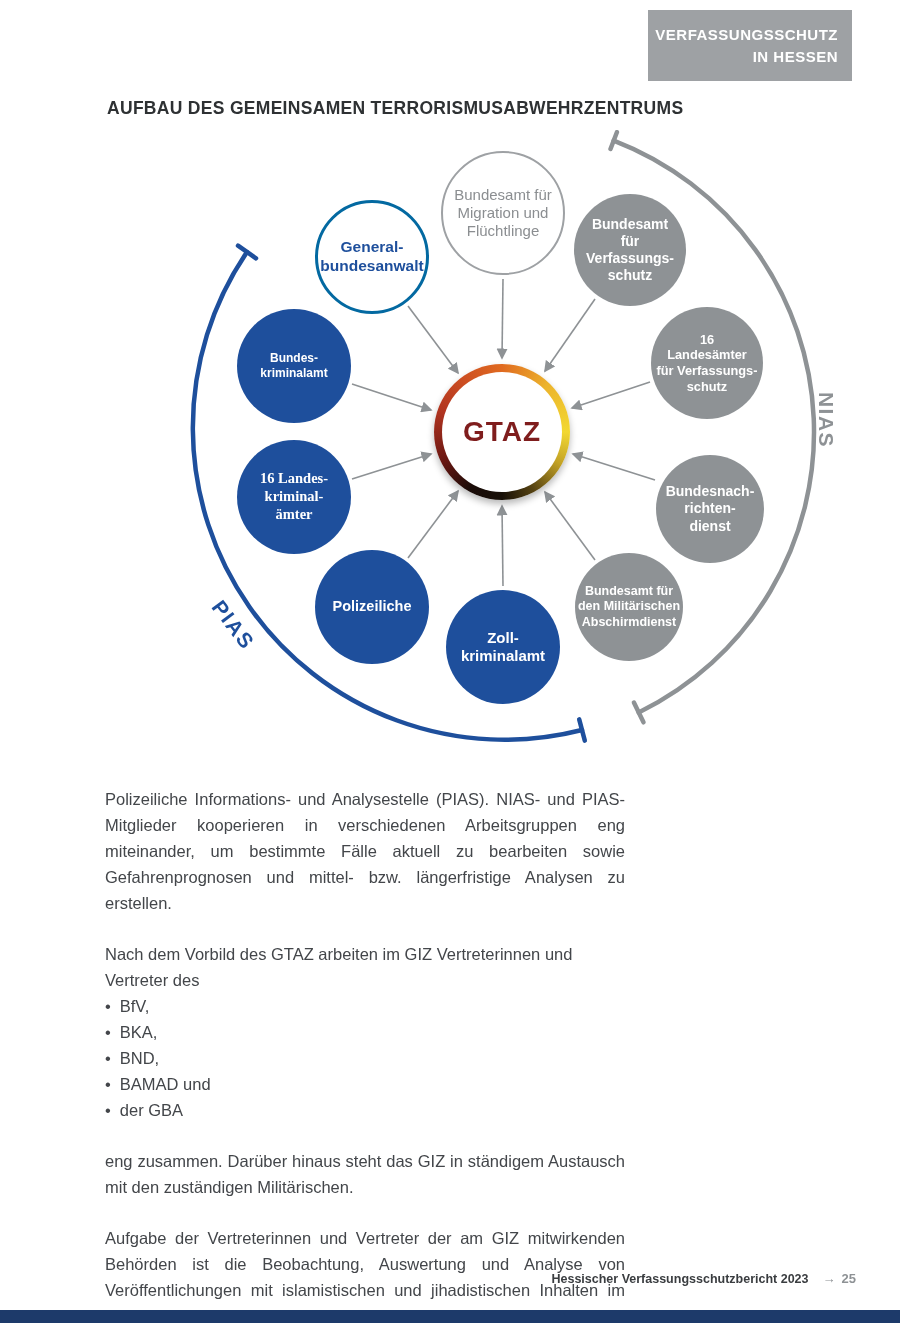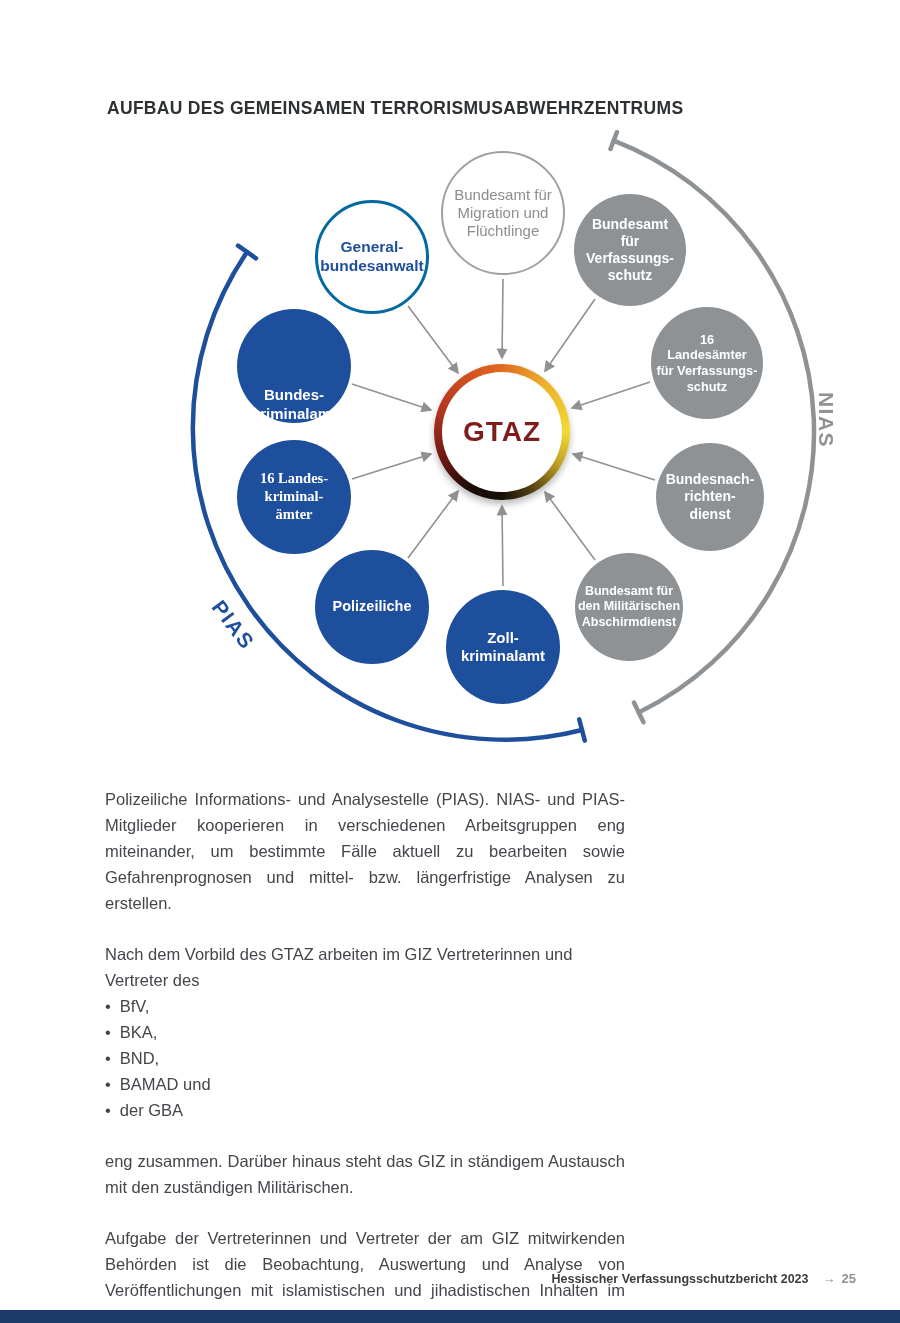--- a/index.html
+++ b/index.html
@@ -75,20 +75,24 @@
   .bottom-bar {
     position: absolute; left: 0; bottom: 0; width: 900px; height: 13px;
     background: #1d3a6a;
   }
 </style>
 </head>
 <body>
 
 <div class="page">
 
+  <div class="badge">
+    <div>VERFASSUNGSSCHUTZ</div>
+    <div>IN HESSEN</div>
+  </div>
 
   <div class="page-title">AUFBAU DES GEMEINSAMEN TERRORISMUSABWEHRZENTRUMS</div>
 
   <div class="diagram">
 
     <svg class="overlay" width="900" height="655" viewBox="0 0 900 655">
       <defs>
         <marker id="arrow" viewBox="0 0 10 10" refX="8.5" refY="5" markerWidth="7" markerHeight="7" orient="auto">
           <path d="M0,0 L10,5 L0,10 z" fill="#8e9295"></path>
         </marker>
@@ -131,21 +135,21 @@
 für
 Verfassungs-
 schutz</span>
     </div>
     <div class="node node--gray" style="left:651px; top:177px; width:112px; height:112px; font-size:12.8px;">
       <span>16
 Landesämter
 für Verfassungs-
 schutz</span>
     </div>
-    <div class="node node--gray" style="left:656px; top:313px; width:108px; height:108px; font-size:14px;">
+    <div class="node node--gray" style="left:656px; top:325px; width:108px; height:108px; font-size:14px;">
       <span>Bundesnach-
 richten-
 dienst</span>
     </div>
     <div class="node node--gray" style="left:575px; top:423px; width:108px; height:108px; font-size:12.5px;">
       <span>Bundesamt für
 den Militärischen
 Abschirmdienst</span>
     </div>
     <div class="node node--blue" style="left:446px; top:460px; width:114px; height:114px; font-size:15px;">
@@ -153,21 +157,21 @@
 kriminalamt</span>
     </div>
     <div class="node node--blue" style="left:315px; top:420px; width:114px; height:114px; font-size:14.5px;">
       <span>Polizeiliche</span>
     </div>
     <div class="node node--blue" style="left:237px; top:310px; width:114px; height:114px; font-size:14.5px;font-family:Liberation Serif, serif;">
       <span>16 Landes-
 kriminal-
 ämter</span>
     </div>
-    <div class="node node--blue" style="left:237px; top:179px; width:114px; height:114px; font-size:15px;align-items:flex-end;">
+    <div class="node node--blue" style="left:237px; top:179px; width:114px; height:114px; font-size:12px;">
       <span>Bundes-
 kriminalamt</span>
     </div>
 
     <div class="gtaz-ring">
       <div class="gtaz-inner">GTAZ</div>
     </div>
 
     <div class="arc-label arc-label--pias">PIAS</div>
     <div class="arc-label arc-label--nias">NIAS</div>

